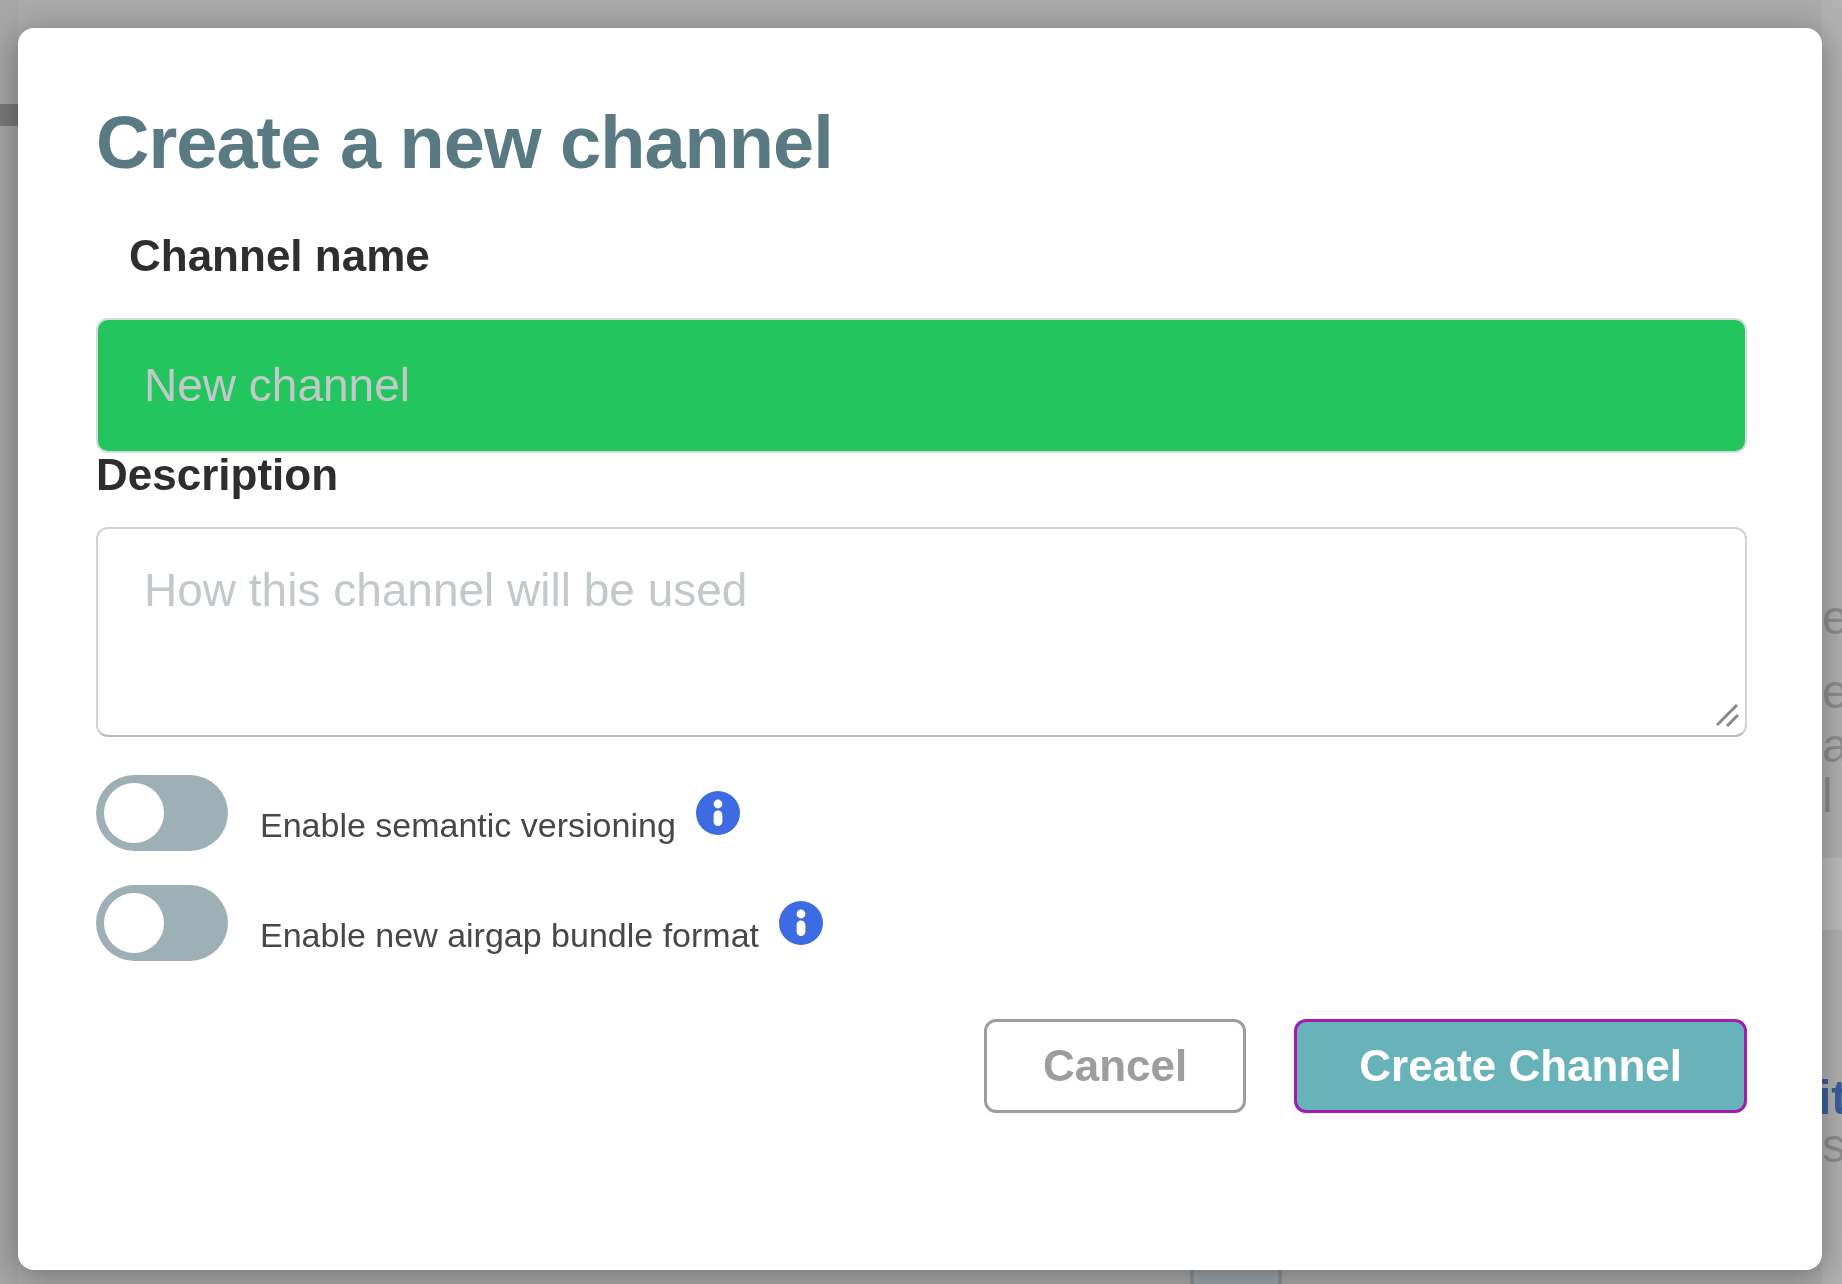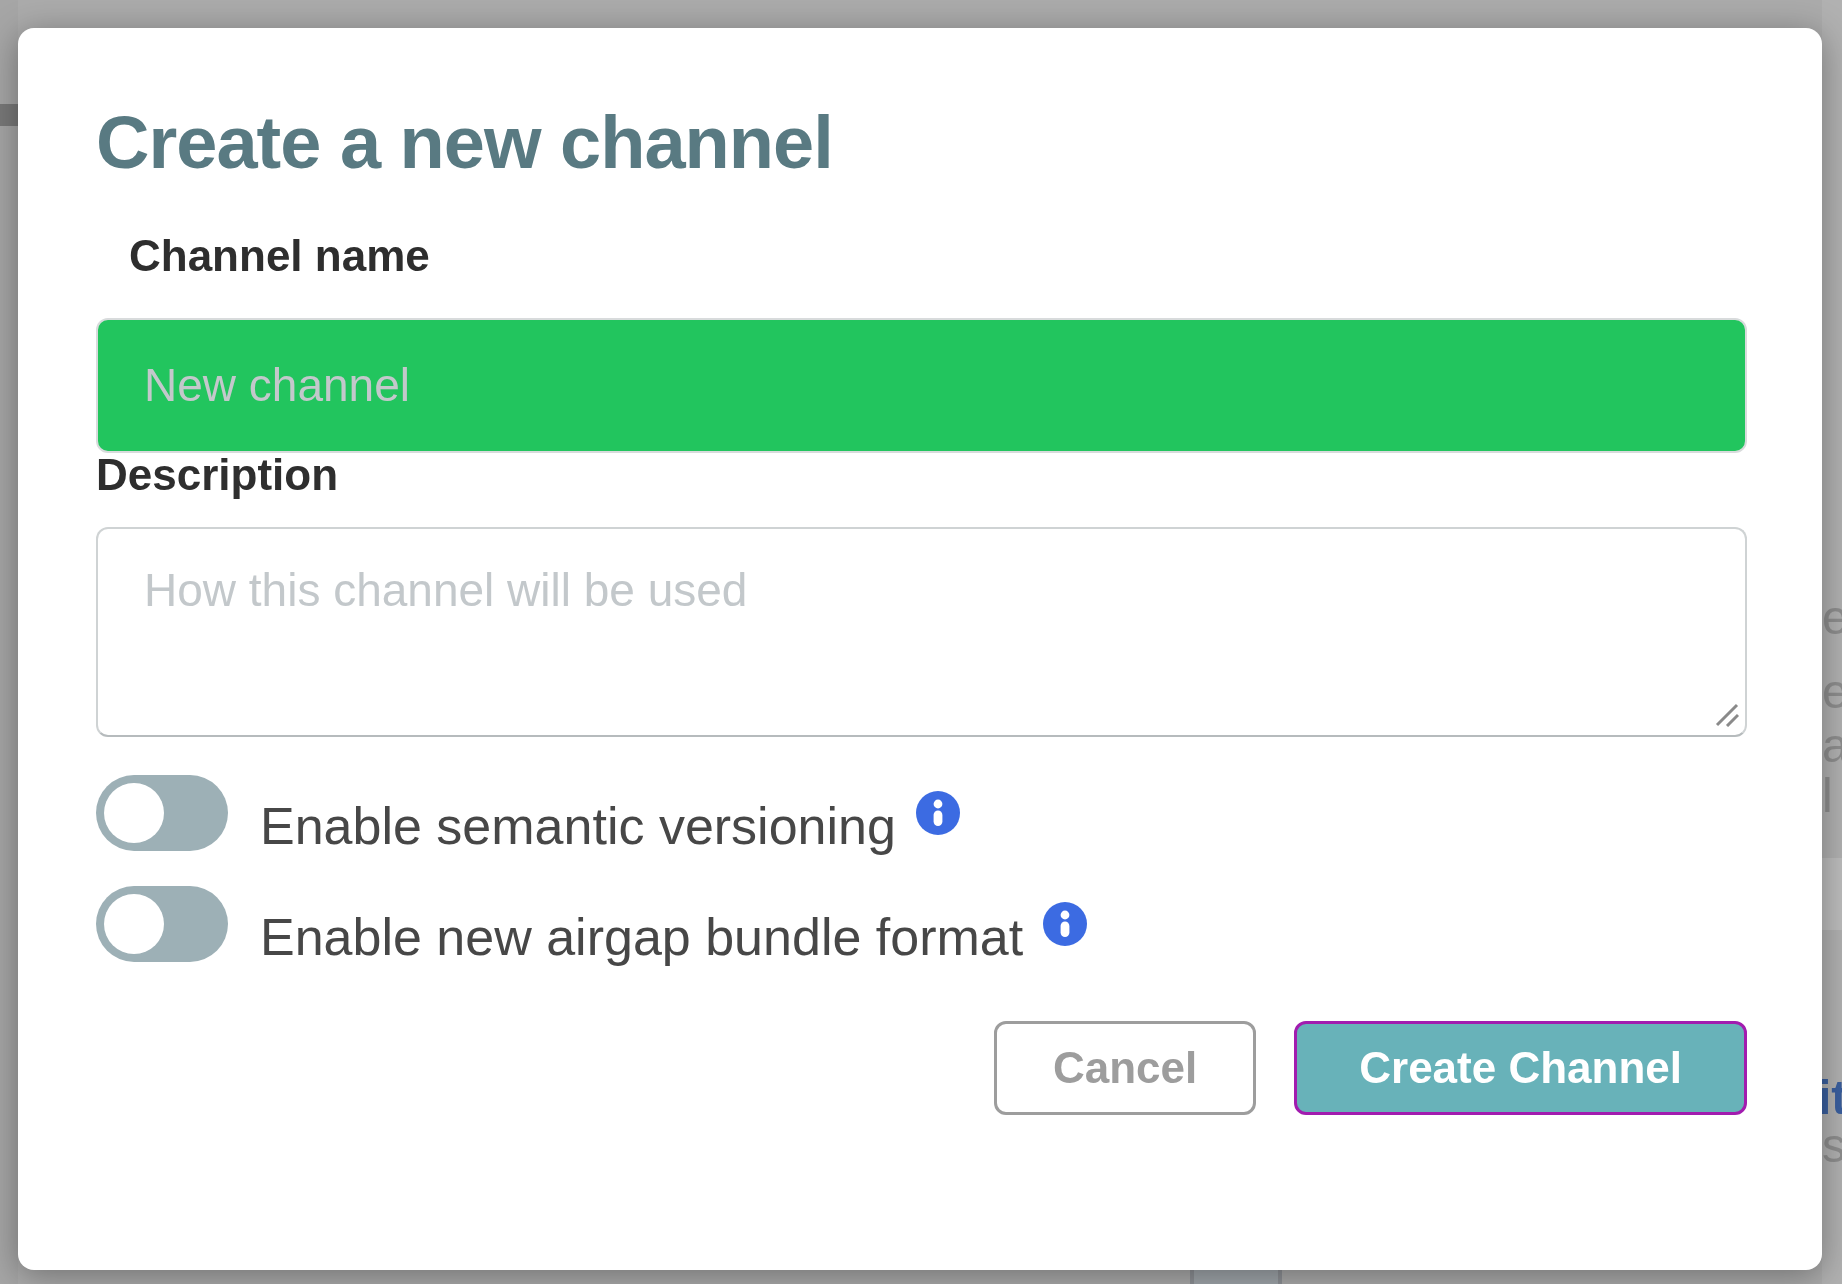--- a/index.html
+++ b/index.html
@@ -67,28 +67,28 @@
   .toggle-row-1 { margin-top:38px; }
   .toggle-row-2 { margin-top:34px; }
   .toggle {
     width:132px; height:76px; border-radius:38px; background:#9db0b6;
     position:relative; flex:0 0 auto; cursor:pointer;
   }
   .toggle .knob {
     position:absolute; left:8px; top:8px; width:60px; height:60px;
     border-radius:50%; background:#ffffff;
   }
-  .toggle-label { margin-left:32px; font-size:52px; color:#474747; line-height:1;margin-top:25px; }
+  .toggle-label { margin-left:32px; font-size:34px; color:#474747; line-height:1;margin-top:25px; }
   .info-icon {
     margin-left:20px; width:44px; height:44px; border-radius:50%;
     background:#3c6be2; display:inline-flex; align-items:center; justify-content:center;
     flex:0 0 auto; cursor:pointer;
   }
 
-  .button-row { display:flex; justify-content:flex-end; align-items:center; gap:38px; margin-top:58px; }
+  .button-row { display:flex; justify-content:flex-end; align-items:center; gap:48px; margin-top:58px; }
   .btn {
     height:94px; border-radius:12px; font-family:"Liberation Sans","DejaVu Sans",sans-serif;
     font-size:44px; font-weight:bold; cursor:pointer; line-height:1;
     display:inline-flex; align-items:center; justify-content:center;
   }
   .btn-cancel {
     background:#ffffff; border:3px solid #9d9d9d; color:#9d9d9d; padding:0 56px;
   }
   .btn-create {
     background:#68b2b9; border:3px solid #a21caf; color:#ffffff; padding:0 62px;

